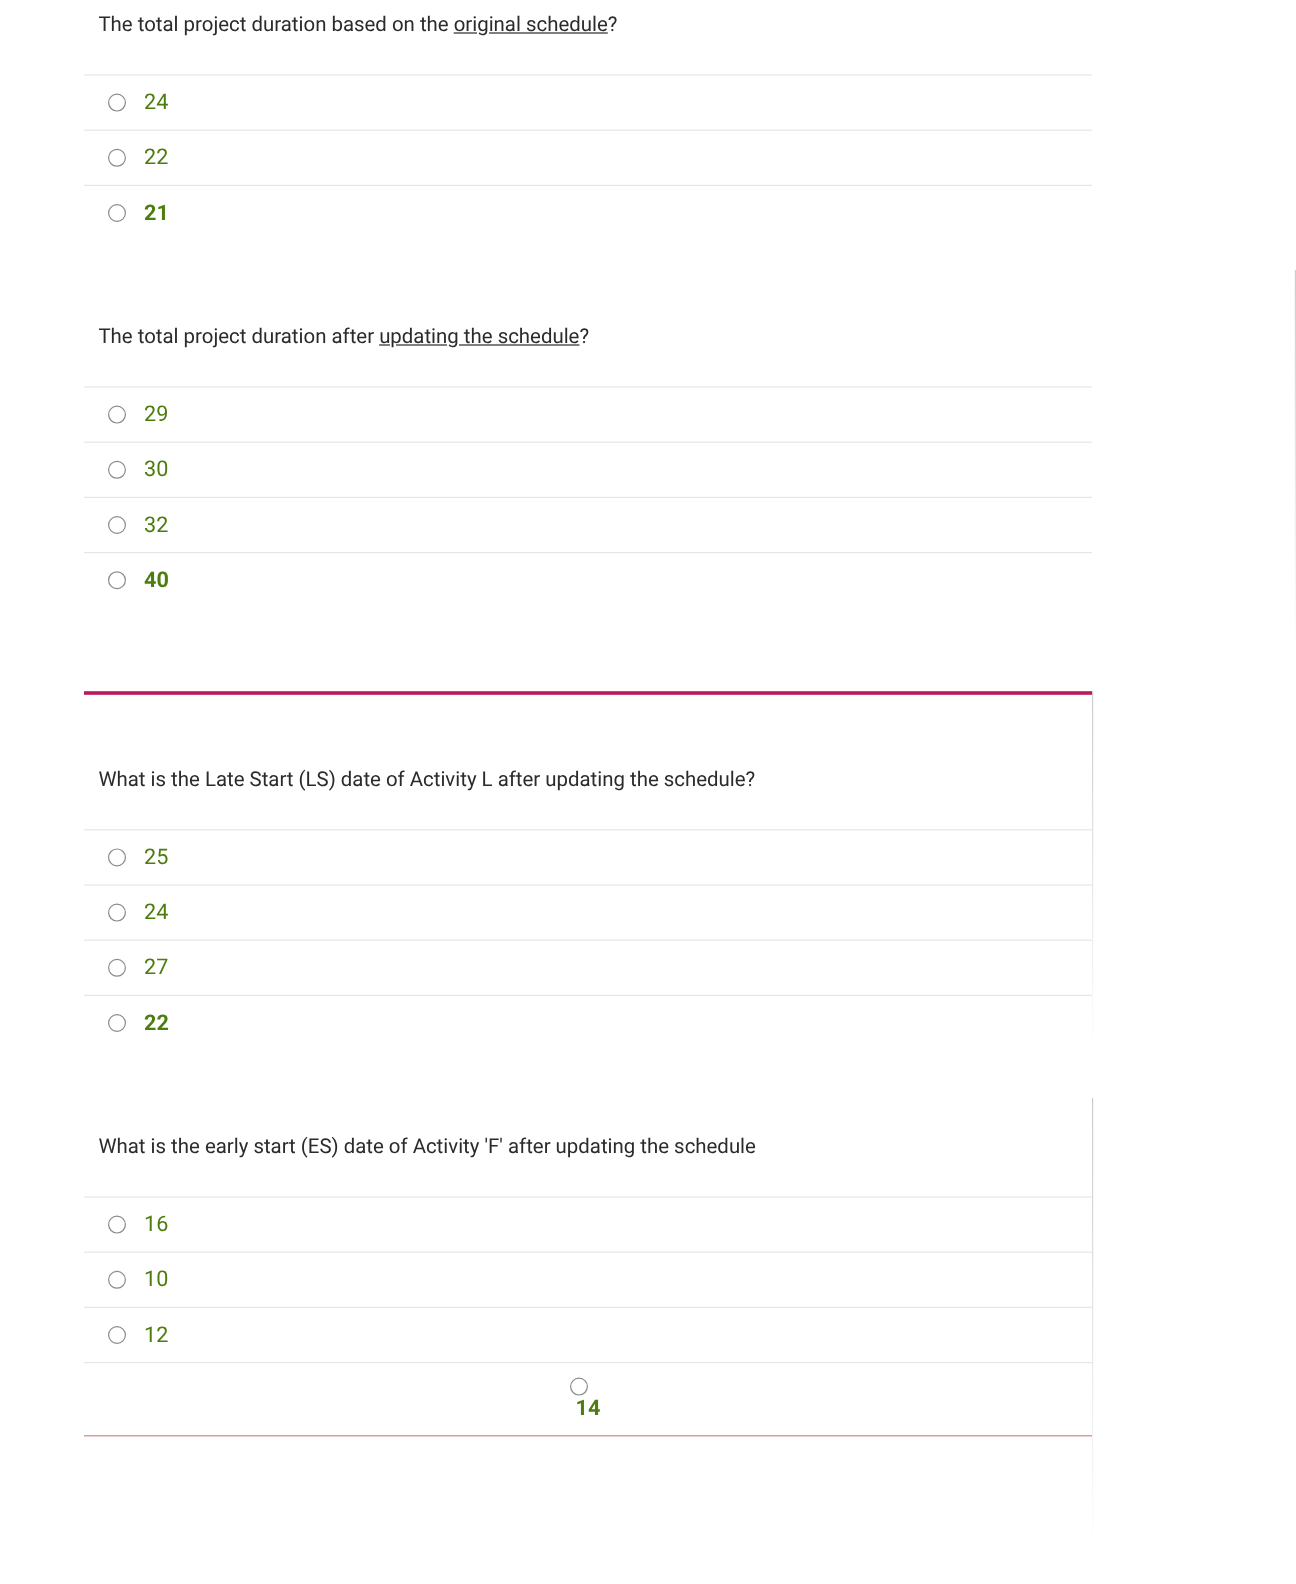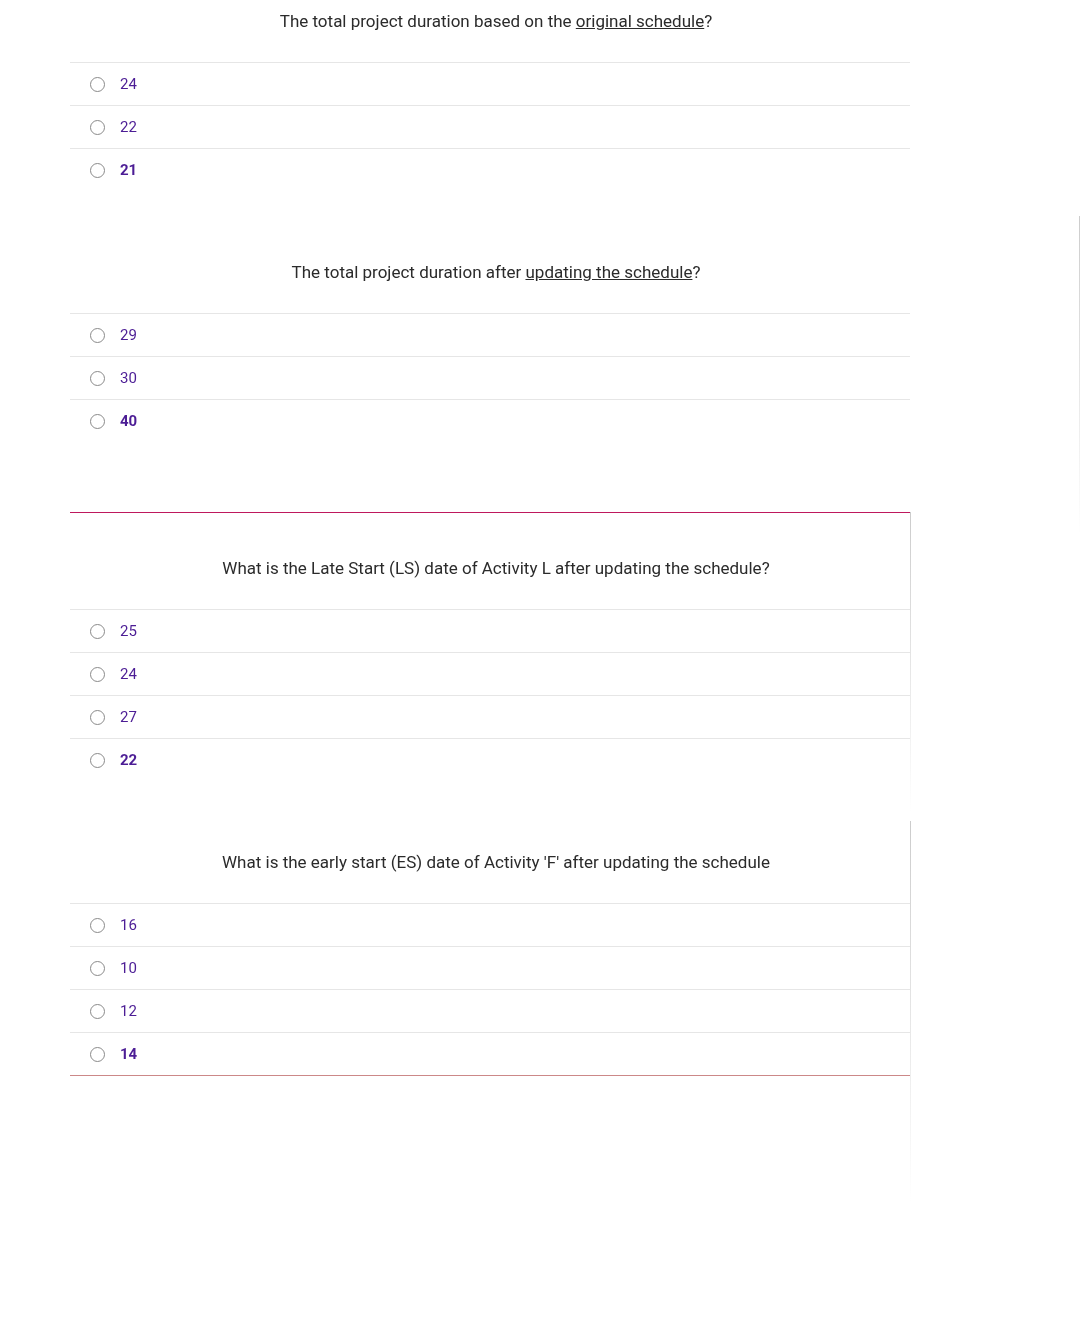--- a/index.html
+++ b/index.html
@@ -8,21 +8,20 @@
     padding: 0;
     background: #ffffff;
     font-family: -apple-system, BlinkMacSystemFont, "Segoe UI", Roboto, "Helvetica Neue", Arial, sans-serif;
     color: #333;
   }
   .page {
     width: 1080px;
     min-height: 1320px;
     position: relative;
     padding: 0;
-    text-align: center;
   }
   .question-block {
     margin: 0 0 70px 70px;
     width: 840px;
     position: relative;
   }
   .question-text {
     font-size: 17px;
     color: #2b2b2b;
     margin: 0 0 30px 12px;
@@ -30,22 +29,22 @@
   }
   .question-text .u { text-decoration: underline; }
   .options {
     border-top: 1px solid #e6e6e6;
   }
   .option-row {
     display: flex;
     align-items: center;
     padding: 12px 20px;
     border-bottom: 1px solid #e6e6e6;
-    font-size: 15px;
-    color: #4c1d95;
+    font-size: 18px;
+    color: #4d7c0f;
     cursor: pointer;
   }
   .option-row:last-child { border-bottom: none; font-weight: bold; }
   .radio {
     width: 15px;
     height: 15px;
     border: 1.6px solid #8a8a8a;
     border-radius: 50%;
     margin-right: 15px;
     flex: none;
@@ -98,29 +97,33 @@
         <div class="option-row">
           <span class="radio"></span>
           <span>29</span>
         </div>
         <div class="option-row">
           <span class="radio"></span>
           <span>30</span>
         </div>
         <div class="option-row">
           <span class="radio"></span>
+          <span>32</span>
+        </div>
+        <div class="option-row">
+          <span class="radio"></span>
           <span>40</span>
         </div>
       </div>
     </div>
     <div class="right-border-short" style="top:-45px;height:320px;"></div>
   </div>
 
   <div class="q3-wrap" style="position:relative;">
-    <div class="question-block" style="border-top:1px solid #be185d;padding-top:44px;">
+    <div class="question-block" style="border-top:3px solid #be185d;padding-top:60px;">
       <p class="question-text">
         <span>What is the Late Start (LS) date of Activity L after updating the schedule?</span>
       </p>
       <div class="options">
         <div class="option-row">
           <span class="radio"></span>
           <span>25</span>
         </div>
         <div class="option-row">
           <span class="radio"></span>
@@ -150,21 +153,21 @@
           <span>16</span>
         </div>
         <div class="option-row">
           <span class="radio"></span>
           <span>10</span>
         </div>
         <div class="option-row">
           <span class="radio"></span>
           <span>12</span>
         </div>
-        <div class="option-row" style="border-bottom:1px solid #c88;">
+        <div class="option-row" style="border-bottom:1px solid #c88;flex-direction:column;">
           <span class="radio"></span>
           <span>14</span>
         </div>
       </div>
     </div>
     <div class="right-border-short" style="top:-30px;height:380px;left:910px;"></div>
   </div>
 
 </div>
 

